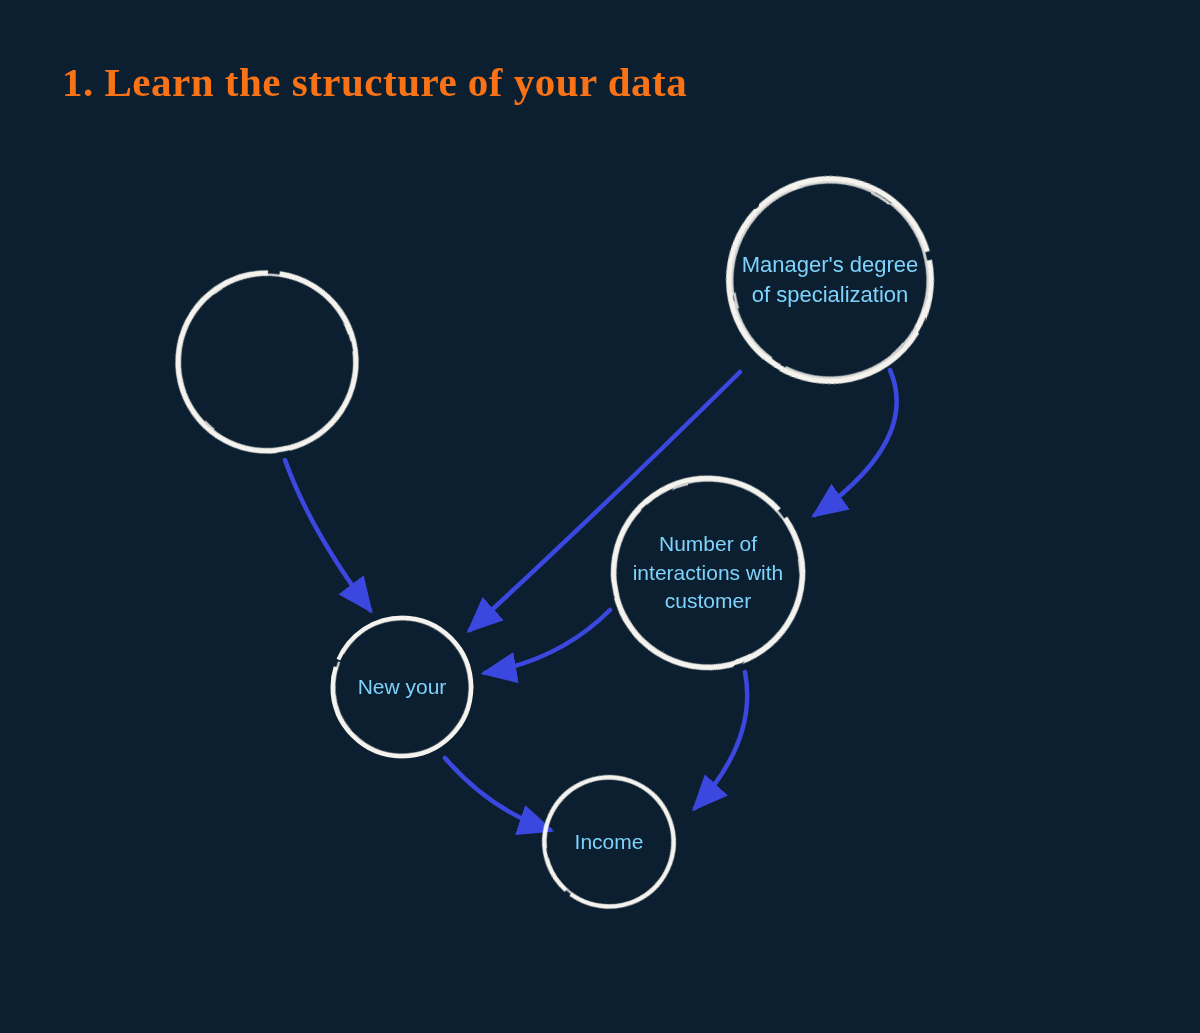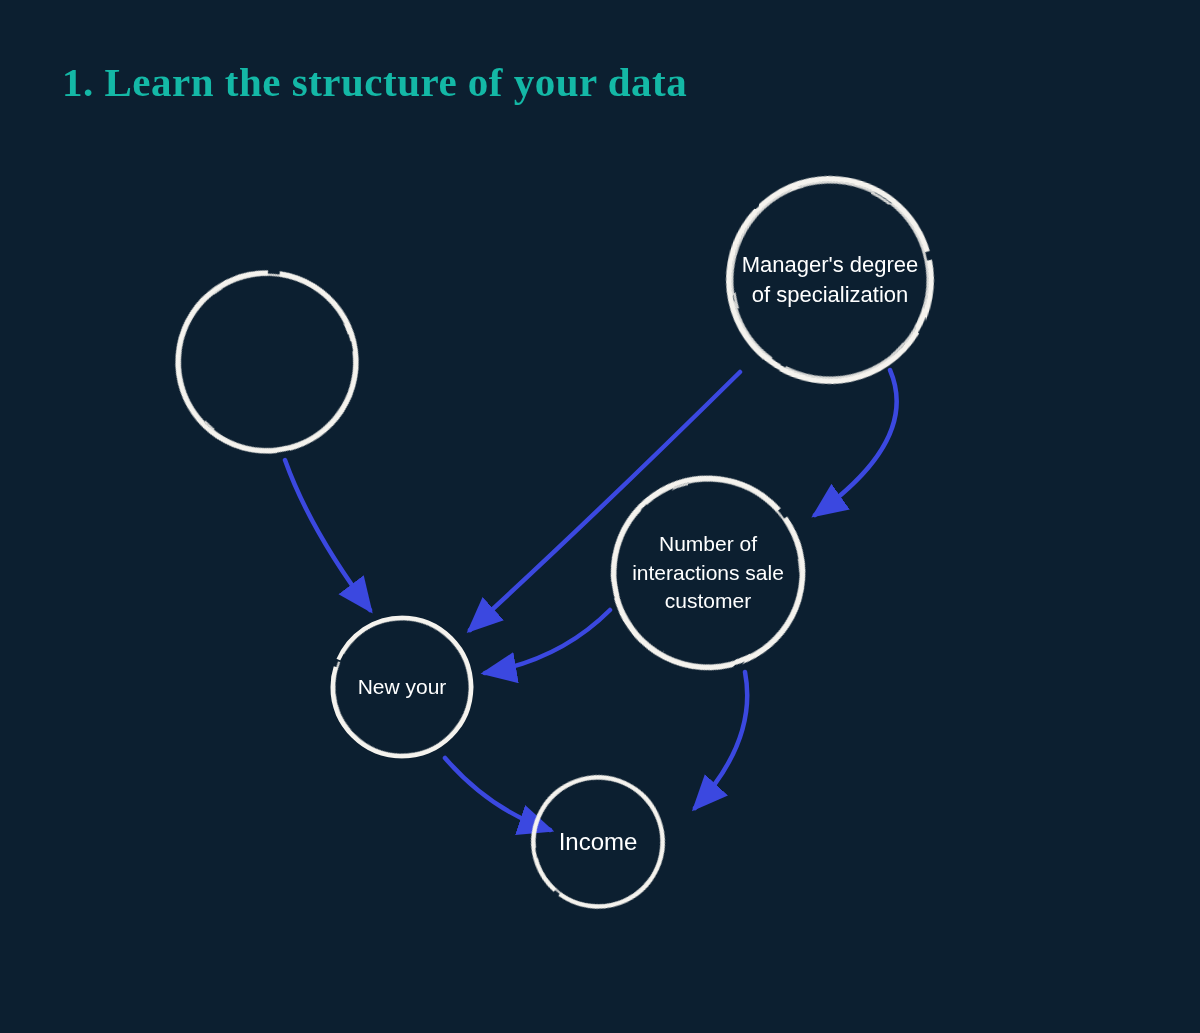--- a/index.html
+++ b/index.html
@@ -12,40 +12,40 @@
       height: 1033px;
       background: #0c1f30;
       font-family: Georgia, 'Times New Roman', serif;
       position: relative;
       overflow: hidden;
     }
     .title {
       position: absolute;
       top: 58px;
       left: 62px;
-      color: #14b8a6;
+      color: #f97316;
       font-size: 41px;
       font-weight: bold;
       font-family: Georgia, 'Times New Roman', serif;
       letter-spacing: 0.5px;
     }
     .diagram-container {
       position: absolute;
       top: 0;
       left: 0;
       width: 1200px;
       height: 1033px;
     }
     .node {
       position: absolute;
       display: flex;
       align-items: center;
       justify-content: center;
       text-align: center;
-      color: #ffffff;
+      color: #7dd3fc;
       font-family: -apple-system, BlinkMacSystemFont, 'Segoe UI', Helvetica, Arial, sans-serif;
       font-weight: 400;
       line-height: 1.35;
     }
     .node-label {
       padding: 10px;
       z-index: 2;
     }
     .node svg {
       position: absolute;
@@ -108,32 +108,32 @@
       <circle cx="100" cy="100" r="89" stroke="#f5f3ee" stroke-width="2.5" fill="none" stroke-dasharray="550 15" stroke-dashoffset="260" transform="rotate(-70 100 100)" opacity="0.85" filter="url(#rough)"></circle>
     </svg>
     <span class="node-label">Manager's degree of specialization</span>
   </div>
 
   <div class="node" style="left:605px; top:470px; width:206px; height:206px; font-size:21px;">
     <svg viewBox="0 0 200 200">
       <circle cx="100" cy="100" r="92" stroke="#f5f3ee" stroke-width="5" fill="none" stroke-dasharray="572 10" stroke-dashoffset="150" transform="rotate(55 100 100)" filter="url(#rough)"></circle>
       <circle cx="100" cy="100" r="90" stroke="#f5f3ee" stroke-width="2.5" fill="none" stroke-dasharray="558 8" stroke-dashoffset="20" transform="rotate(-120 100 100)" opacity="0.85" filter="url(#rough)"></circle>
     </svg>
-    <span class="node-label">Number of interactions sale customer</span>
+    <span class="node-label">Number of interactions with customer</span>
   </div>
 
   <div class="node" style="left:325px; top:610px; width:154px; height:154px; font-size:21px;">
     <svg viewBox="0 0 200 200">
       <circle cx="100" cy="100" r="90" stroke="#f5f3ee" stroke-width="5.5" fill="none" stroke-dasharray="560 10" stroke-dashoffset="110" transform="rotate(-90 100 100)" filter="url(#rough)"></circle>
       <circle cx="100" cy="100" r="88" stroke="#f5f3ee" stroke-width="3" fill="none" stroke-dasharray="548 12" stroke-dashoffset="300" transform="rotate(40 100 100)" opacity="0.85" filter="url(#rough)"></circle>
     </svg>
     <span class="node-label">New your</span>
   </div>
 
-  <div class="node" style="left:526px; top:770px; width:144px; height:144px; font-size:24px;">
+  <div class="node" style="left:537px; top:770px; width:144px; height:144px; font-size:21px;">
     <svg viewBox="0 0 200 200">
       <circle cx="100" cy="100" r="90" stroke="#f5f3ee" stroke-width="5.5" fill="none" stroke-dasharray="562 8" stroke-dashoffset="50" transform="rotate(160 100 100)" filter="url(#rough)"></circle>
       <circle cx="100" cy="100" r="88" stroke="#f5f3ee" stroke-width="3" fill="none" stroke-dasharray="545 14" stroke-dashoffset="230" transform="rotate(-40 100 100)" opacity="0.85" filter="url(#rough)"></circle>
     </svg>
     <span class="node-label">Income</span>
   </div>
 
 </div>
 
 </body></html>

